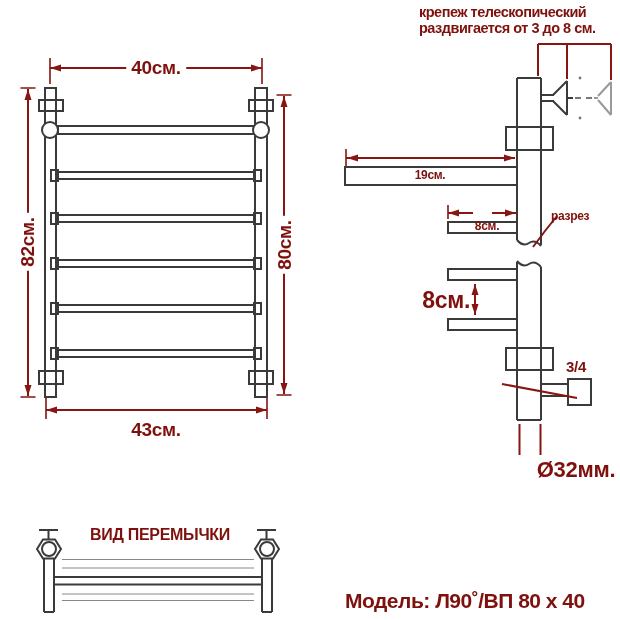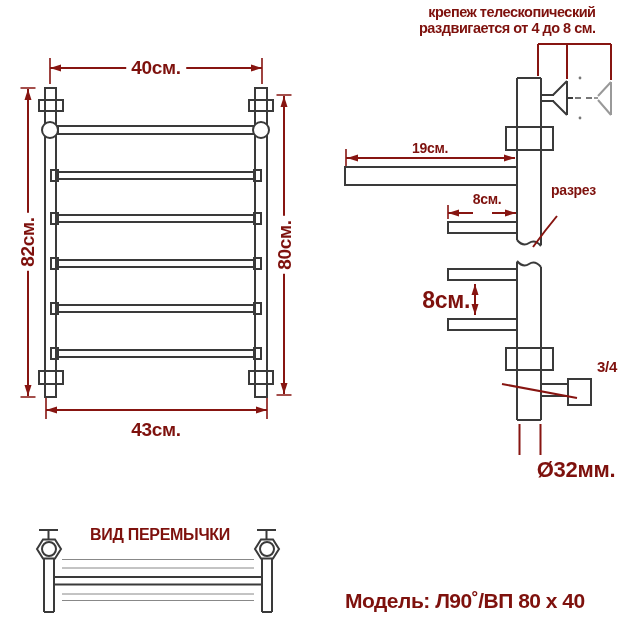--- a/index.html
+++ b/index.html
@@ -9,26 +9,26 @@
   }
   #drawing{position:absolute;left:0;top:0;}
   .lbl{
     position:absolute;font-weight:bold;color:#7e110d;white-space:nowrap;
     letter-spacing:-0.3px;line-height:1.05;
   }
   .ctr{transform:translate(-50%,-50%);}
   .vert{transform:translate(-50%,-50%) rotate(-90deg);background:#fff;padding:0 4px;}
   .onln{background:#fff;padding:0 5px;text-align:center;}
   .f19{font-size:19px;}
-  .f17{font-size:14px;}
+  .f17{font-size:12px;margin-top:27px;}
   .f16{font-size:16px;}
   .f15{font-size:15px;}
   .f23{font-size:23px;}
   .f22{font-size:22px;}
-  .note{font-size:14.5px;letter-spacing:-0.5px;line-height:15.5px;text-align:right;}
+  .note{font-size:14.5px;letter-spacing:-0.5px;line-height:15.5px;}
   .model{font-size:21px;letter-spacing:-0.5px;}
   .conn{font-size:16px;line-height:19.5px;}
 </style>
 </head>
 <body>
 
 <div id="canvas">
 
   <svg id="drawing" width="620" height="620" viewBox="0 0 620 620">
 
@@ -153,41 +153,41 @@
       <polygon points="515,158 504,154.5 504,161.5"></polygon>
       <polygon points="448,213 459,209.5 459,216.5"></polygon>
       <polygon points="516,213 505,209.5 505,216.5"></polygon>
       <polygon points="475,284 471.5,295 478.5,295"></polygon>
       <polygon points="475,315 471.5,304 478.5,304"></polygon>
     </g>
   </svg>
 
   <div class="lbl note" style="left:419px;top:5px;">
     <div>крепеж телескопический</div>
-    <div>раздвигается от 4 до 8 см.</div>
+    <div>раздвигается от 3 до 8 см.</div>
   </div>
 
   <div class="lbl f19 ctr onln" style="left:156px;top:68px;">40см.</div>
 
   <div class="lbl f19 vert" style="left:28px;top:242px;">82см.</div>
 
   <div class="lbl f19 vert" style="left:285px;top:245px;">80см.</div>
 
   <div class="lbl f19 ctr onln" style="left:156px;top:430px;">43см.</div>
 
   <div class="lbl f17 ctr" style="left:430px;top:148px;">19см.</div>
 
   <div class="lbl f17 ctr" style="left:487px;top:199px;">8см.</div>
 
   <div class="lbl f17" style="left:551px;top:183px;">разрез</div>
 
   <div class="lbl f23" style="left:470px;top:300px;transform:translate(-100%,-50%);">8см.</div>
 
 
-  <div class="lbl f15" style="left:566px;top:359px;margin-left:31px;">3/4</div>
+  <div class="lbl f15" style="left:566px;top:359px;">3/4</div>
 
   <div class="lbl f22 ctr" style="left:553px;top:470px;margin-left:23px;">Ø32мм.</div>
 
   <div class="lbl f16 ctr" style="left:160px;top:535px;text-align:center;">ВИД ПЕРЕМЫЧКИ</div>
 
   <div class="lbl model" style="left:345px;top:590px;">Модель: Л90˚/ВП 80 х 40</div>
 
 </div>
 
 </body></html>

